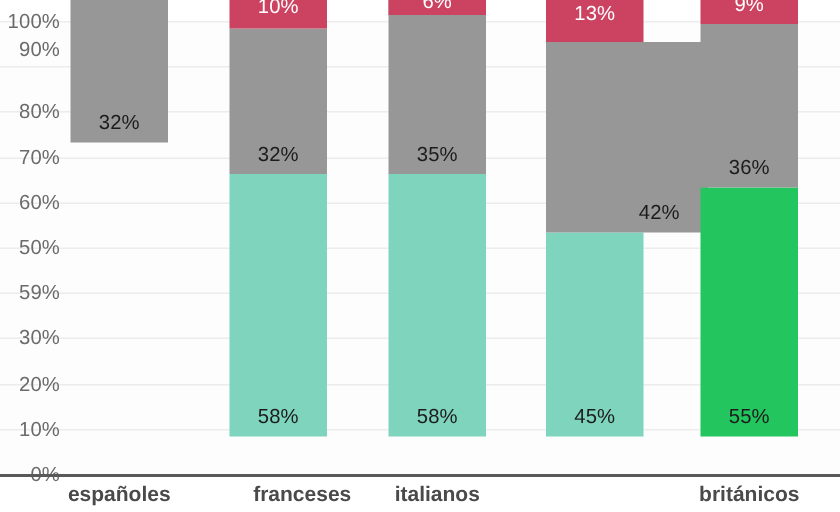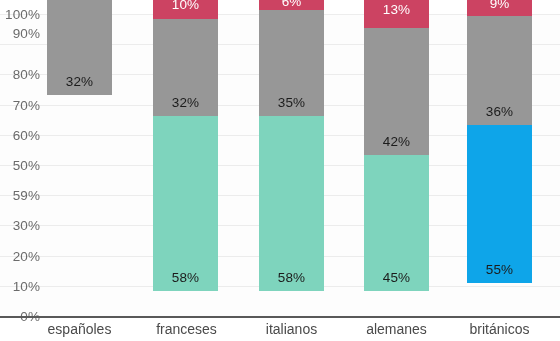--- a/index.html
+++ b/index.html
@@ -108,20 +108,21 @@
   }
 
   
   #x-labels {
     position: absolute;
     left: 0;
     top: 319px;
     width: 560px;
     height: 22px;
     z-index: 5;
+    font-weight: bold;
   }
   .x-label {
     position: absolute;
     top: 2px;
     text-align: center;
     font-size: 14px;
     color: #4a4a4a;
     white-space: nowrap;
   }
 </style>
@@ -183,43 +184,42 @@
           <span class="seg-label">35%</span>
         </div>
         <div class="seg seg-top" style="background: rgb(204, 67, 98); height: 18.12px; bottom: 280.86px;">
           <span class="seg-label">6%</span>
         </div>
       </div>
       <div class="bar-group" style="left: 364px; width: 65px; height: 302px;">
         <div class="seg seg-bottom" style="background: rgb(126, 212, 189); height: 135.9px; bottom: 0px;">
           <span class="seg-label">45%</span>
         </div>
-        <div class="seg seg-middle" style="background: rgb(151, 151, 151); height: 126.84px; bottom: 135.9px;">
+        <div class="seg seg-middle" style="background: rgb(151, 151, 151); height: 126.84px; bottom: 135.9px; padding-left: 43px;">
           <span class="seg-label">42%</span>
         </div>
         <div class="seg seg-top" style="background: rgb(204, 67, 98); height: 39.26px; bottom: 262.74px;">
           <span class="seg-label">13%</span>
         </div>
       </div>
       <div class="bar-group" style="left: 467px; width: 65px; height: 302px;">
-        <div class="seg seg-bottom" style="background: #0ea5e9; height: 166.1px; bottom: 8px;">
+        <div class="seg seg-bottom" style="background: #22c55e; height: 166.1px; bottom: 0px;">
           <span class="seg-label">55%</span>
         </div>
         <div class="seg seg-middle" style="background: rgb(151, 151, 151); height: 108.72px; bottom: 166.1px;">
           <span class="seg-label">36%</span>
         </div>
         <div class="seg seg-top" style="background: rgb(204, 67, 98); height: 27.18px; bottom: 274.82px;">
           <span class="seg-label">9%</span>
         </div>
       </div>
     </div>
 
   <div id="x-axis-line"></div>
 
   <div id="x-labels">
       <div class="x-label" style="left: 27px; width: 105px;">españoles</div>
-      <div class="x-label" style="left: 134px; width: 105px;">franceses</div>
+      <div class="x-label" style="left: 149px; width: 105px;">franceses</div>
       <div class="x-label" style="left: 239px; width: 105px;">italianos</div>
-      <div class="x-label" style="left: 344px; width: 105px;">alemanes</div>
       <div class="x-label" style="left: 447px; width: 105px;">británicos</div>
     </div>
 
 </div>
 
 </body></html>

